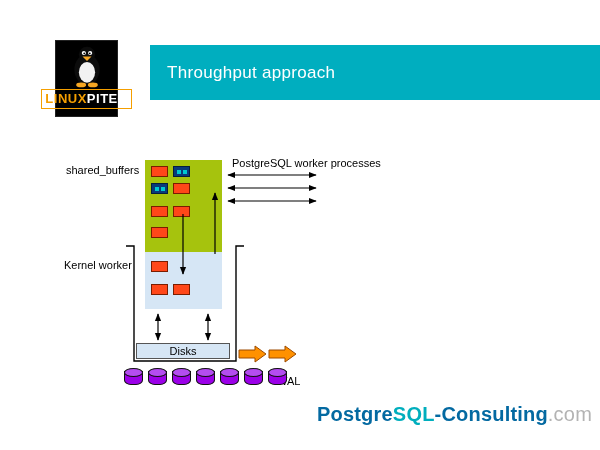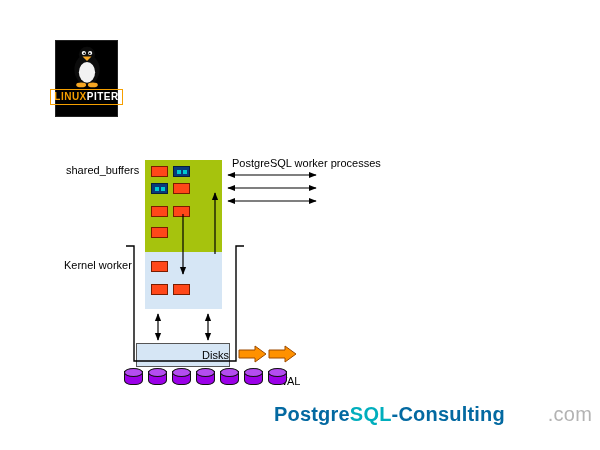--- a/index.html
+++ b/index.html
@@ -11,21 +11,21 @@
   
   .logo{
     position:absolute;left:55px;top:40px;width:63px;height:77px;
     background:#000;border:1px solid #222;box-sizing:border-box;
     display:flex;flex-direction:column;align-items:center;padding-top:3px;
   }
   .tux{width:36px;height:44px;display:block;}
   .logo-strip{
     margin-top:1px;border:1px solid var(--logo-orange,#f59f00);
     color:var(--logo-orange,#f59f00);
-    font-size:10px;font-weight:bold;letter-spacing:0.5px;
+    font-size:13px;font-weight:bold;letter-spacing:0.5px;
     padding:1px 3px;line-height:1.2;white-space:nowrap;
   }
   .logo-strip .lg2{color:#fff;}
 
   
   .titlebar{
     position:absolute;left:150px;top:45px;width:450px;height:55px;
     background:var(--header-teal,#00aebf);
   }
   .title{
@@ -59,23 +59,23 @@
     width:17px;height:11px;box-sizing:border-box;
     background:var(--block-orange,#ff4719);border:1px solid #7a1d00;
   }
   .block.navy{
     background:var(--block-navy,#0a3a7a);border-color:#051d3f;
     display:flex;align-items:center;justify-content:center;gap:2px;
   }
   .mark{width:4px;height:4px;background:#00c8d2;display:block;}
 
   .disks-box{
-    position:absolute;left:136px;top:343px;width:94px;height:24px;
+    position:absolute;left:136px;top:343px;width:94px;height:16px;
     background:var(--kernel-blue,#d6e6f5);border:1px solid #555;box-sizing:border-box;
-    display:flex;align-items:center;justify-content:flex-end;
+    display:flex;align-items:center;justify-content:center;
     font-size:11px;
   }
 
   .disk-row{position:absolute;left:124px;top:367px;display:flex;gap:5px;}
   .cyl{
     position:relative;width:17px;height:12px;box-sizing:content-box;
     background:var(--disk-purple,#9b00e8);border:1px solid #111;
     border-radius:0 0 7px 7px / 0 0 5px 5px;margin-top:4px;
   }
   .cyl::before{
@@ -85,21 +85,21 @@
 
   .overlay{position:absolute;left:0;top:0;z-index:5;pointer-events:none;}
 
   
   .footer{
     position:absolute;right:8px;top:403px;font-size:20px;font-weight:bold;
     letter-spacing:0.2px;white-space:nowrap;
   }
   .footer .f1,.footer .f3{color:#0369a1;}
   .footer .f2{color:var(--brand-teal,#00aebd);}
-  .footer .f4{color:#b3b3b3;font-weight:normal;padding-left:43px;}
+  .footer .f4{color:#b3b3b3;font-weight:normal;}
 </style>
 </head>
 <body>
 
 <div class="slide">
 
   <div class="logo">
     <svg class="tux" viewBox="0 0 40 48" aria-hidden="true">
       <ellipse cx="20" cy="28" rx="14" ry="17" fill="#0c0c0c"></ellipse>
       <ellipse cx="20" cy="11" rx="9" ry="8.5" fill="#0c0c0c"></ellipse>
@@ -108,20 +108,23 @@
       <circle cx="23.5" cy="9.5" r="2.3" fill="#fff"></circle>
       <circle cx="16.9" cy="9.9" r="1" fill="#000"></circle>
       <circle cx="23.1" cy="9.9" r="1" fill="#000"></circle>
       <polygon points="15,13.5 25,13.5 20,18.5" fill="#f5a623"></polygon>
       <ellipse cx="13.5" cy="45" rx="5.5" ry="2.6" fill="#f5a623"></ellipse>
       <ellipse cx="26.5" cy="45" rx="5.5" ry="2.6" fill="#f5a623"></ellipse>
     </svg>
     <div class="logo-strip"><span class="lg1">LINUX</span><span class="lg2">PITER</span></div>
   </div>
 
+  <header class="titlebar">
+    <div class="title">Throughput approach</div>
+  </header>
 
   <div class="diagram">
 
     <div class="label lbl-shared">shared_buffers</div>
     <div class="label lbl-worker">PostgreSQL worker processes</div>
     <div class="label lbl-kernel">Kernel worker</div>
     <div class="label lbl-wal">WAL</div>
 
     <div class="green-box">
         <div class="block-row">

